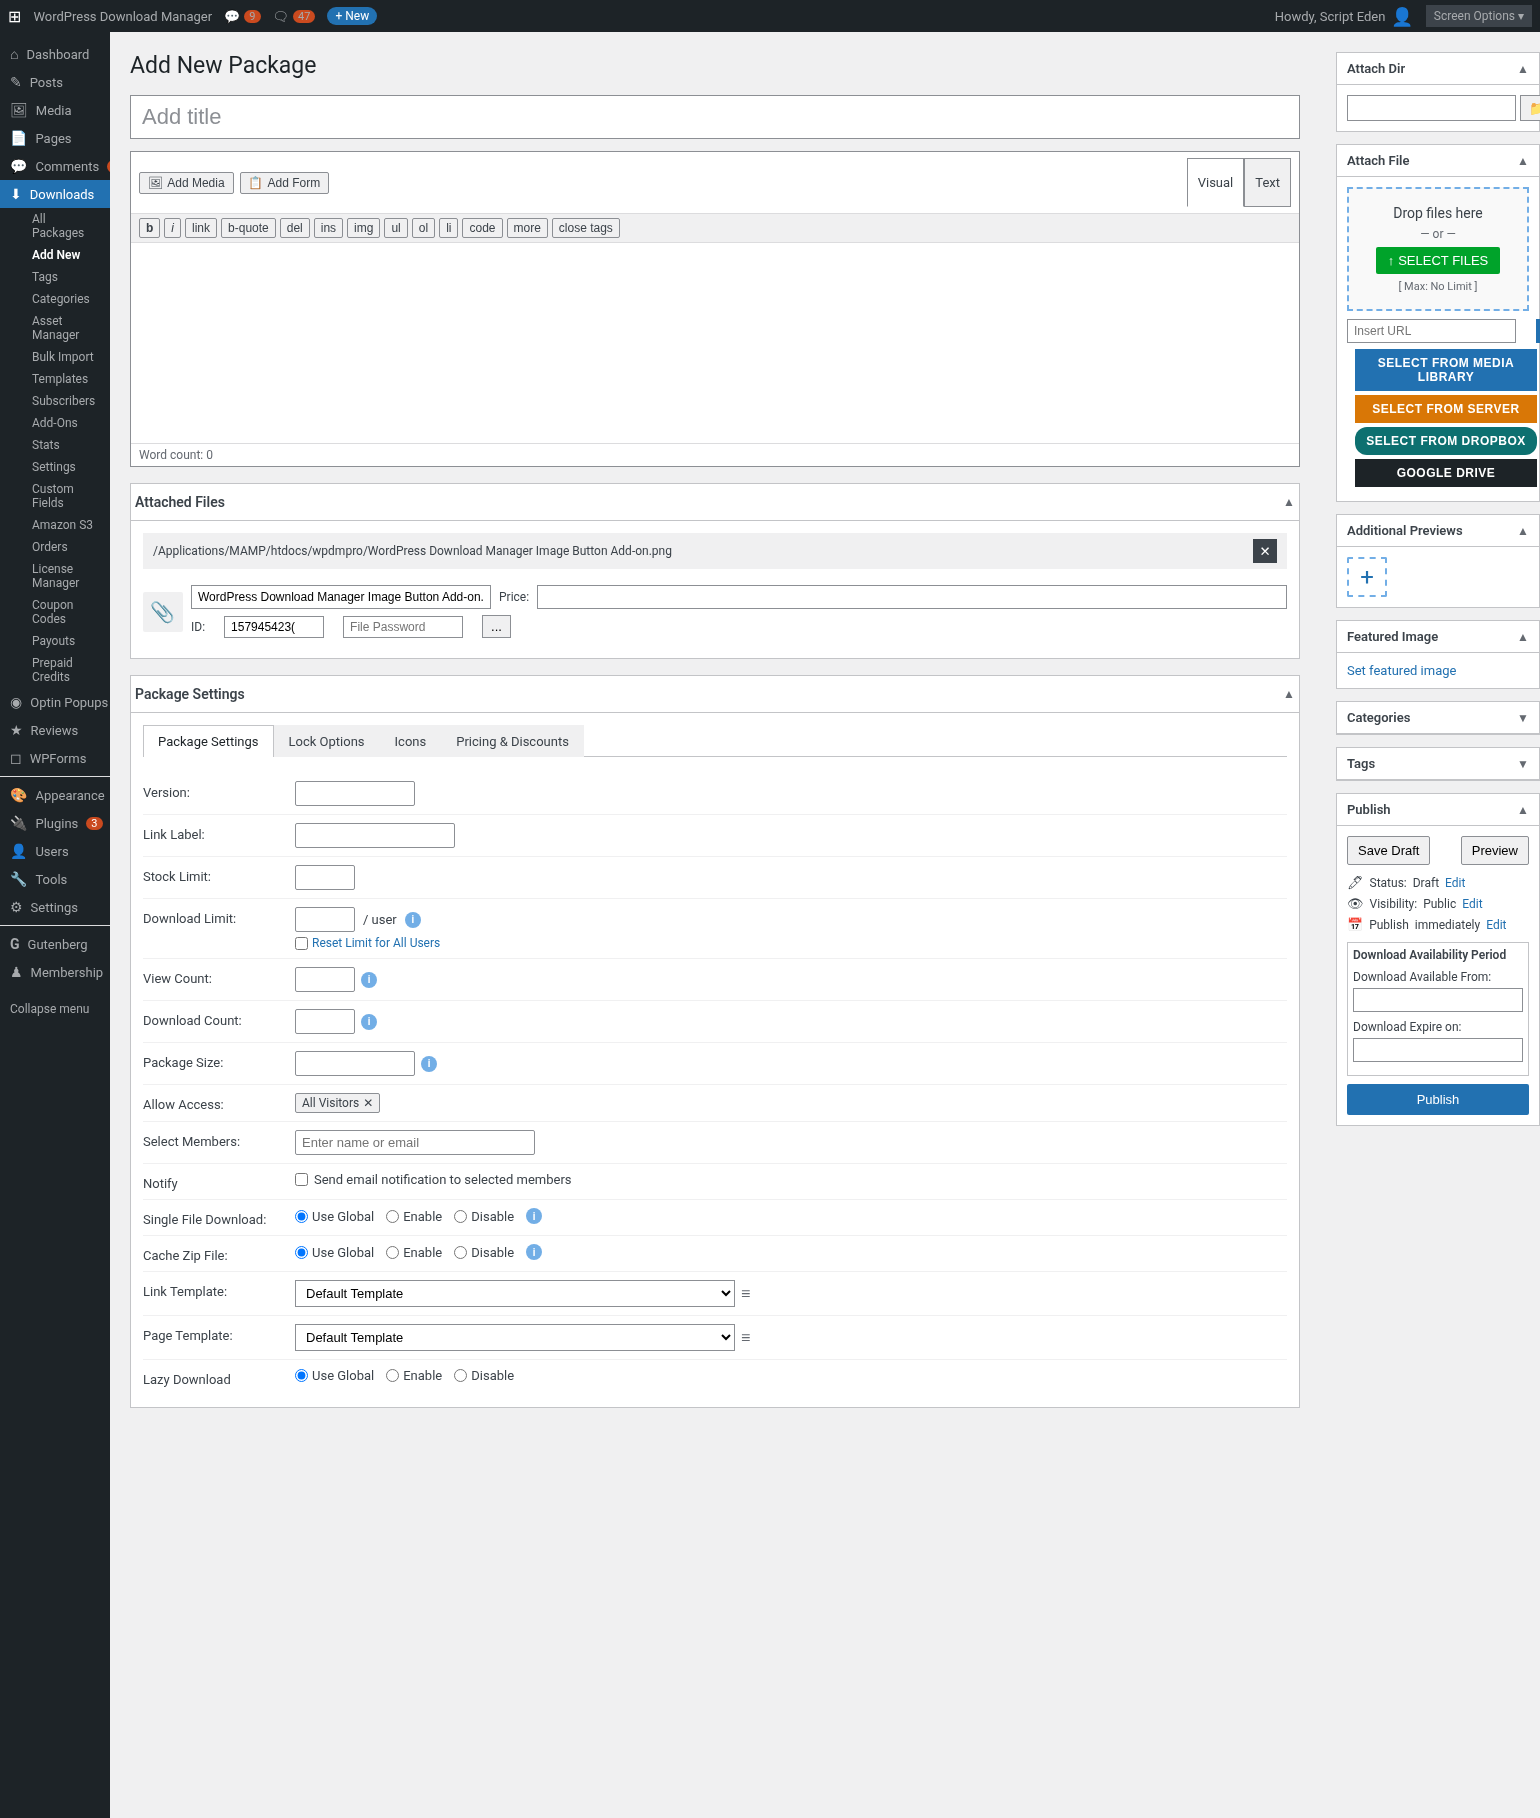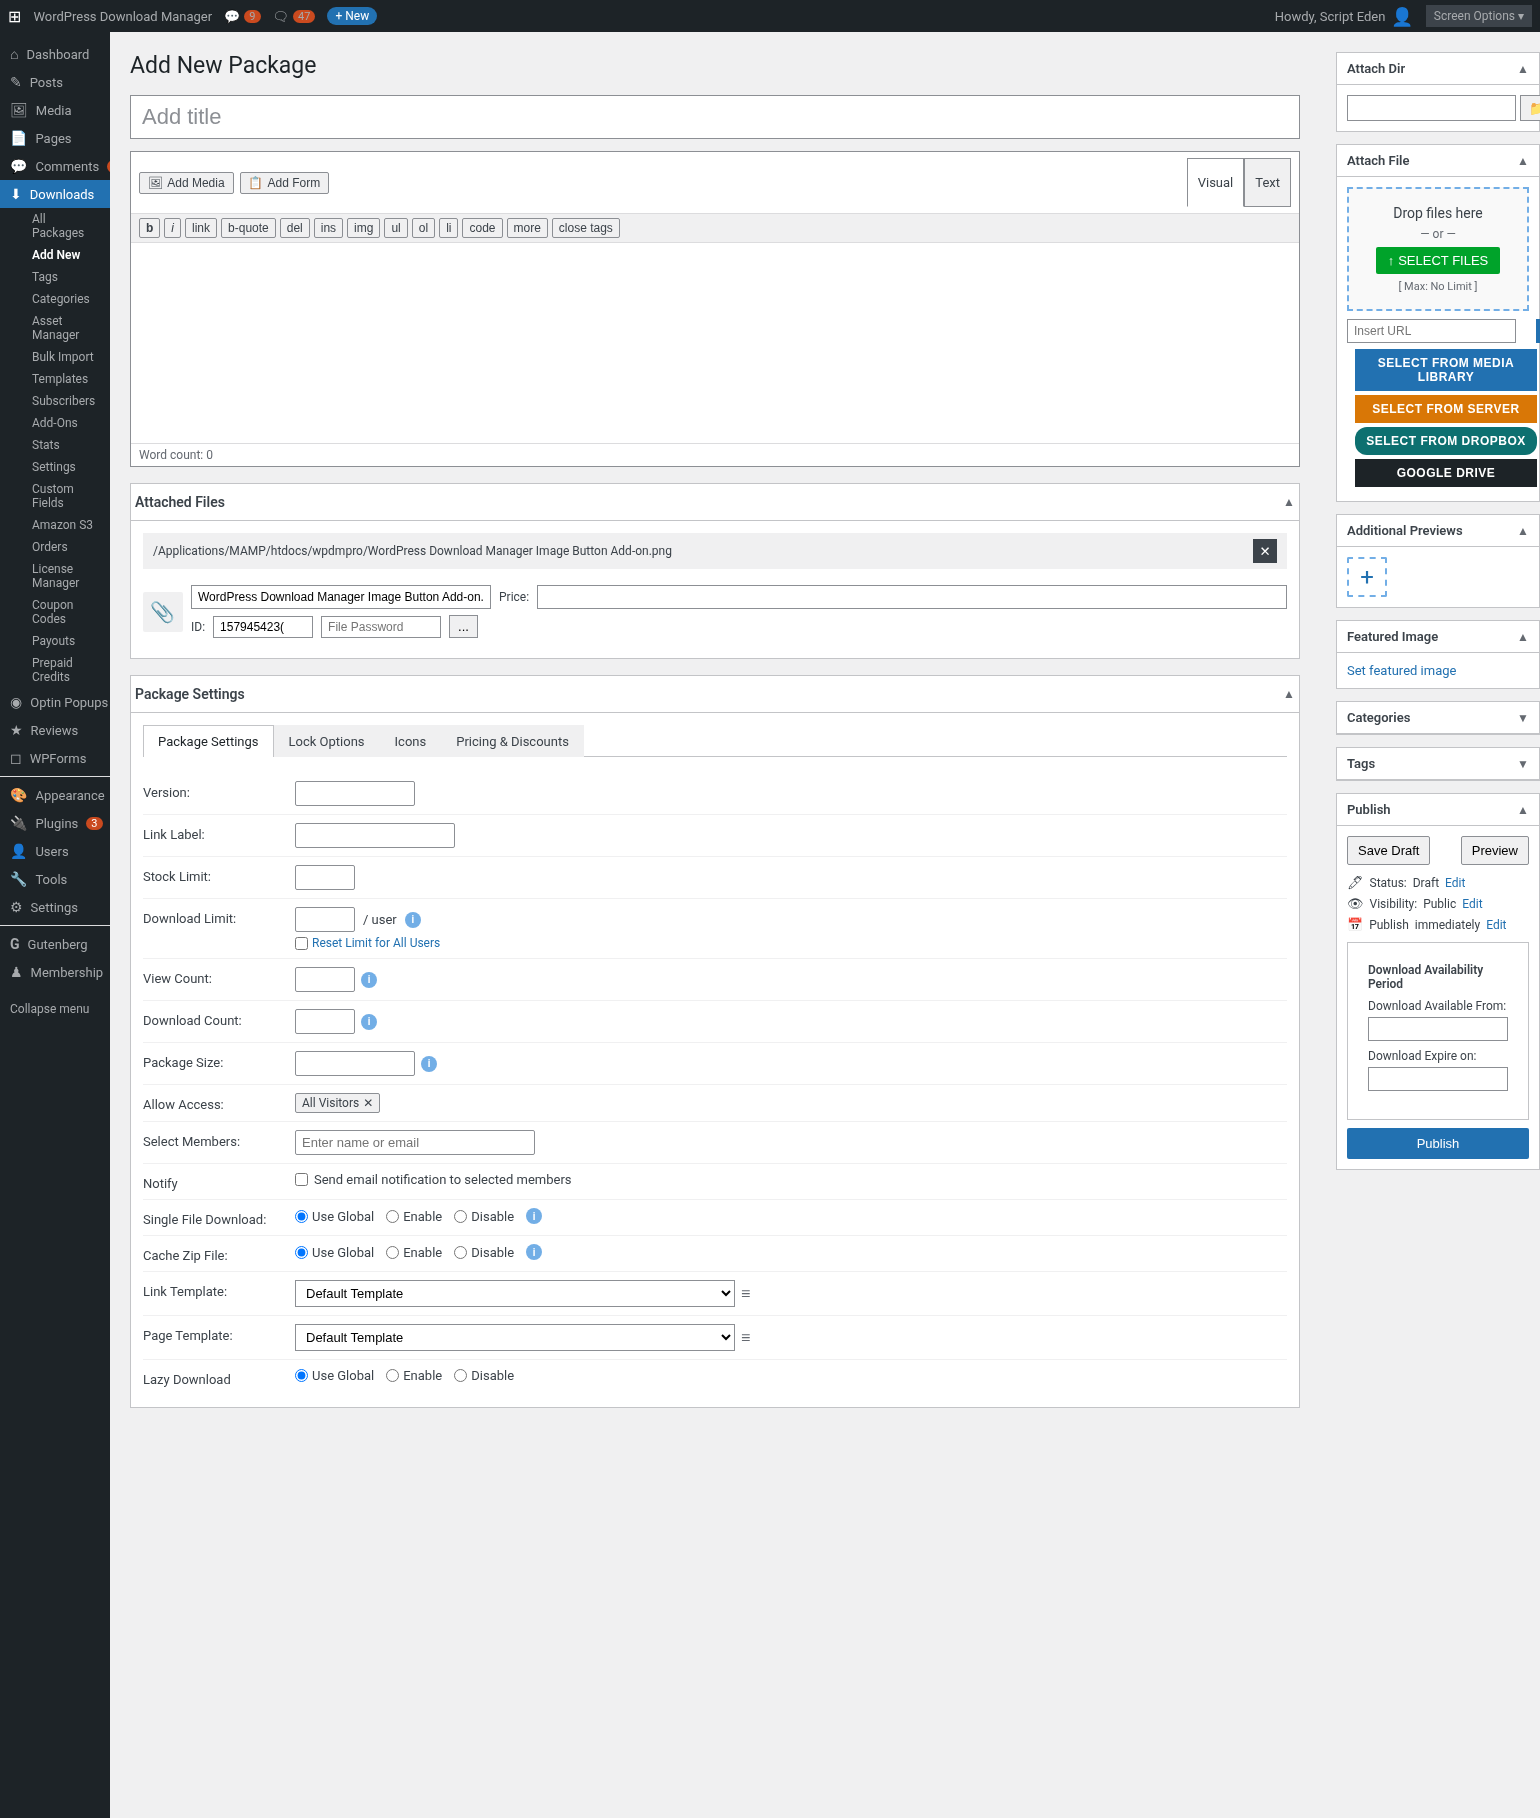--- a/index.html
+++ b/index.html
@@ -206,21 +206,21 @@
     .file-name-row { display: flex; align-items: center; gap: 8px; }
     .file-name-input {
       flex: 1;
       border: 1px solid #8c8f94;
       padding: 4px 6px;
       font-size: 12px;
       max-width: 300px;
     }
     .price-label { font-size: 12px; color: #3c434a; }
     .price-input { border: 1px solid #8c8f94; padding: 4px 6px; font-size: 12px; flex: 1; }
-    .file-meta-row { display: flex; align-items: center; gap: 8px; }
+    .file-meta-row { display: flex; align-items: center; gap: 19px; }
     .id-label { font-size: 12px; }
     .id-input { border: 1px solid #8c8f94; padding: 3px 6px; font-size: 12px; width: 100px; }
     .password-input { border: 1px solid #8c8f94; padding: 3px 6px; font-size: 12px; width: 120px; }
     .more-btn {
       background: #f0f0f1;
       border: 1px solid #8c8f94;
       padding: 3px 8px;
       font-size: 13px;
       cursor: pointer;
     }
@@ -424,21 +424,21 @@
       padding: 6px 10px;
       font-size: 13px;
       cursor: pointer;
       border-radius: 2px;
       margin-left: auto;
     }
     .publish-meta { font-size: 12px; color: #3c434a; display: flex; flex-direction: column; gap: 6px; margin-bottom: 10px; }
     .publish-meta-row { display: flex; align-items: center; gap: 6px; }
     .publish-meta-icon { font-size: 13px; }
     .edit-link { color: #2271b1; cursor: pointer; }
-    .availability-box { border: 1px solid #c3c4c7; padding: 20px; margin-bottom: 8px; }
+    .availability-box { border: 1px solid #c3c4c7; padding: 5px; margin-bottom: 8px; }
     .availability-title { font-size: 12px; font-weight: 600; margin-bottom: 8px; }
     .avail-label { font-size: 12px; color: #3c434a; margin-bottom: 4px; }
     .avail-input { width: 100%; border: 1px solid #8c8f94; padding: 4px 6px; font-size: 12px; margin-bottom: 8px; }
     .publish-now-btn {
       width: 100%;
       background: #2271b1;
       color: #fff;
       border: none;
       padding: 8px;
       font-size: 13px;

